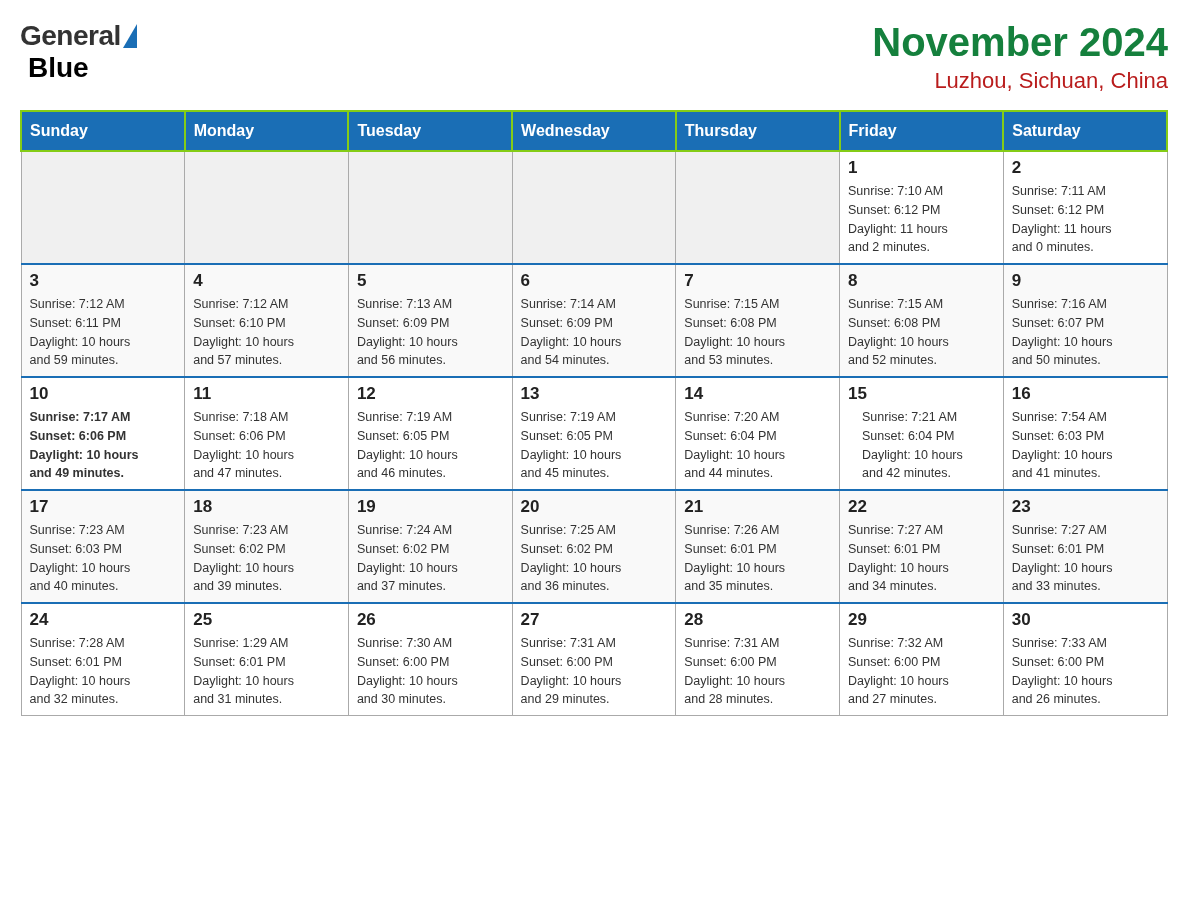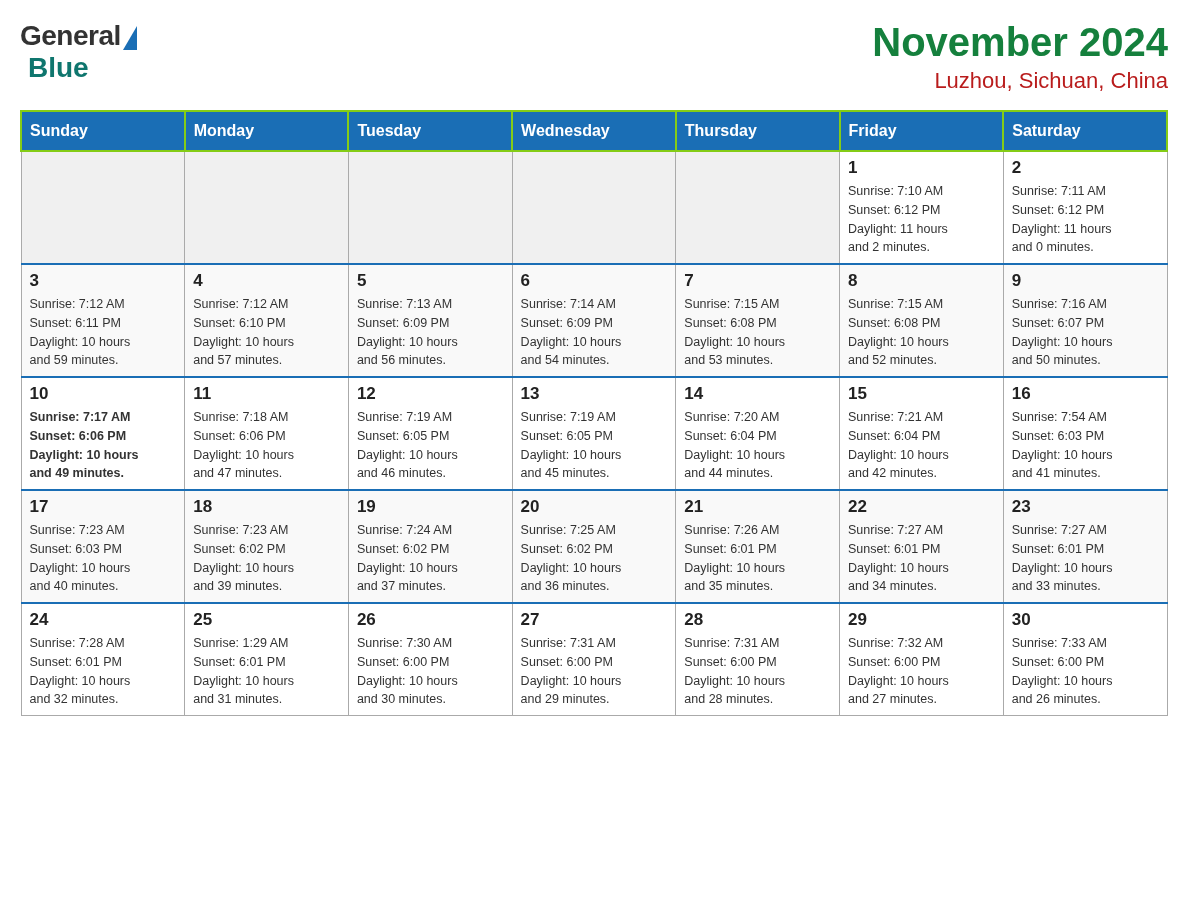--- a/index.html
+++ b/index.html
@@ -16,40 +16,40 @@
       align-items: flex-start;
       margin-bottom: 16px;
     }
     .logo {
       display: flex;
       flex-direction: column;
       align-items: flex-start;
     }
     .logo-top {
       display: flex;
-      align-items: center;
+      align-items: flex-start;
     }
     .logo-general {
       font-size: 28px;
       font-weight: bold;
       color: #333;
       letter-spacing: -0.5px;
     }
     .logo-triangle {
       width: 0;
       height: 0;
       border-left: 14px solid transparent;
       border-bottom: 24px solid #1a6eb5;
       margin-left: 2px;
       margin-top: 4px;
     }
     .logo-bottom {
       font-size: 28px;
       font-weight: bold;
-      color: #0f766e;
+      color: #000000;
       margin-left: 4px;
     }
     .title-area {
       text-align: right;
     }
     .calendar-title {
       font-size: 40px;
       font-weight: bold;
       color: #15803d;
       line-height: 1.1;
@@ -240,21 +240,21 @@
         </td>
         <td>
           <span class="day-number">14</span>
           <div class="day-info" style="white-space: pre-line;">Sunrise: 7:20 AM
 Sunset: 6:04 PM
 Daylight: 10 hours
 and 44 minutes.</div>
         </td>
         <td>
           <span class="day-number">15</span>
-          <div class="day-info" style="white-space: pre-line;">Sunrise: 7:21 AM
+          <div class="day-info" style="white-space: pre-line; margin-left: 14px;">Sunrise: 7:21 AM
 Sunset: 6:04 PM
 Daylight: 10 hours
 and 42 minutes.</div>
         </td>
         <td>
           <span class="day-number">16</span>
           <div class="day-info" style="white-space: pre-line;">Sunrise: 7:54 AM
 Sunset: 6:03 PM
 Daylight: 10 hours
 and 41 minutes.</div>

